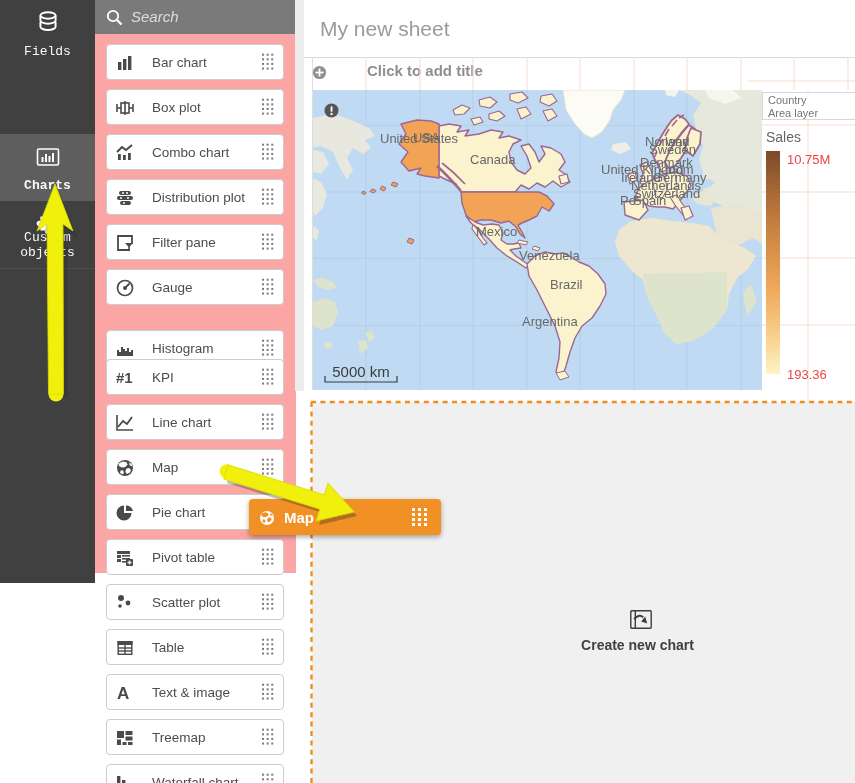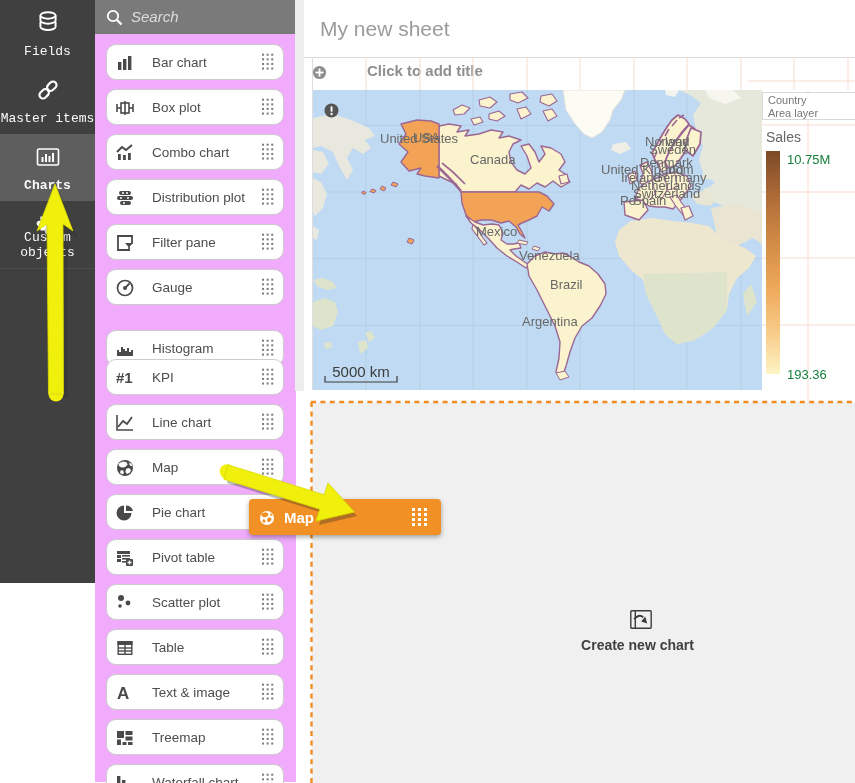--- a/index.html
+++ b/index.html
@@ -7,24 +7,24 @@
   .abs { position:absolute; }
 
   
   #sidebar { position:absolute; left:0; top:0; width:95px; height:583px; background:#404040;font-family:Liberation Mono, monospace; }
   .sideitem { position:absolute; left:0; width:95px; height:67px; text-align:center; color:#fafafa; }
   .sideitem .lbl { position:absolute; left:0; right:0; bottom:8px; font-size:13px; }
   .sideitem svg { position:absolute; left:50%; transform:translateX(-50%); top:10px; }
   #side-charts { background:#5e5e5e; }
 
   
-  #panel { position:absolute; left:95px; top:0; width:201px; height:782px; background:#f0abfc; }
+  #panel { position:absolute; left:95px; top:0; width:201px; height:573px; background:#fca5a5; }
   #searchbar { position:absolute; left:0; top:0; width:200px; height:34px; background:#7a7a7a; }
   #searchbar .ph { position:absolute; left:36px; top:8px; font-size:15px; font-style:italic; color:#dcdcdc; }
-  .card { position:absolute; left:11px; width:178px; height:36px; background:#fff; border:1px solid #ccc; border-radius:10px; }
+  .card { position:absolute; left:11px; width:178px; height:36px; background:#fff; border:1px solid #ccc; border-radius:4px; }
   .card .ic { position:absolute; left:9px; top:9px; width:18px; height:18px; }
   .card .tx { position:absolute; left:45px; top:10px; font-size:13.5px; color:#4d4d4d; }
   .dots { position:absolute; right:9px; top:8px; width:12px; height:18px; }
 
   
   #main { position:absolute; left:296px; top:0; width:559px; height:783px; background:#fff; }
   #sheettitle { position:absolute; left:24px; top:17px; font-size:21px; color:#9b9b9b; }
   #sheetborder { position:absolute; left:8px; top:57px; width:551px; height:0; border-top:1px solid #d9d9d9; }
   #charttitle { position:absolute; left:36px; top:62px; font-size:15px; font-weight:bold; color:#8f8f8f;margin-left:28px; }
   #chartleftborder { position:absolute; left:16px; top:57px; width:0; height:333px; border-left:1px solid #ddd; }
@@ -35,44 +35,35 @@
   #createtxt { position:absolute; left:234px; top:637px; width:215px; text-align:center; font-size:14px; font-weight:bold; color:#404040; }
 
   
   #chip { position:absolute; left:249px; top:499px; width:192px; height:36px; background:#f19024; border-radius:4px; box-shadow:0 2px 5px rgba(0,0,0,0.35); }
   #chip .tx { position:absolute; left:35px; top:10px; color:#fff; font-weight:bold; font-size:15px; }
 
   
   #layersbox { position:absolute; left:466px; top:2px; width:93px; height:28px; border:1px solid #d8d8d8; border-right:none; background:#fff; font-size:11px; color:#777; line-height:13px; padding:1px 0 0 5px; }
   #saleslbl { position:absolute; left:470px; top:39px; font-size:14px; color:#666; }
   #gradbar { position:absolute; left:470px; top:61px; width:14px; height:223px; background:linear-gradient(to bottom,#7b4a27 0%,#a96736 18%,#d18a44 40%,#efa95b 62%,#f8cd8b 82%,#fdf4c4 100%); }
-  .gradlbl { position:absolute; font-size:13px; color:#15803d; }
+  .gradlbl { position:absolute; font-size:13px; color:#ef4444; }
 </style>
 </head>
 <body>
 
 <div id="sidebar">
   <div class="sideitem" style="top:0;">
     <svg width="26" height="26" viewBox="0 0 24 24">
         <g fill="none" stroke="#fff" stroke-width="1.8">
           <ellipse cx="12" cy="5" rx="7" ry="3"></ellipse>
           <path d="M5 5v4.6c0 1.7 3.1 3 7 3s7-1.3 7-3V5"></path>
           <path d="M5 9.6v4.6c0 1.7 3.1 3 7 3s7-1.3 7-3V9.6" transform="translate(0,1.2)"></path>
         </g>
       </svg>
     <div class="lbl">Fields</div>
-  </div>
-  <div class="sideitem" style="top:67px;">
-    <svg width="26" height="26" viewBox="0 0 24 24">
-        <g fill="none" stroke="#fff" stroke-width="2" transform="rotate(45 12 12)">
-          <rect x="8.75" y="2.2" width="6.5" height="9.6" rx="3.25"></rect>
-          <rect x="8.75" y="12.2" width="6.5" height="9.6" rx="3.25"></rect>
-        </g>
-      </svg>
-    <div class="lbl">Master items</div>
   </div>
   <div class="sideitem" id="side-charts" style="top:134px;">
     <svg width="28" height="26" viewBox="0 0 28 24">
         <g fill="none" stroke="#fff" stroke-width="1.6">
           <rect x="3.5" y="4" width="21" height="16" rx="1.5"></rect>
         </g>
         <g fill="#fff">
           <rect x="7.5" y="12" width="2" height="5"></rect>
           <rect x="11" y="9" width="2" height="8"></rect>
           <rect x="14.5" y="11" width="2" height="6"></rect>

